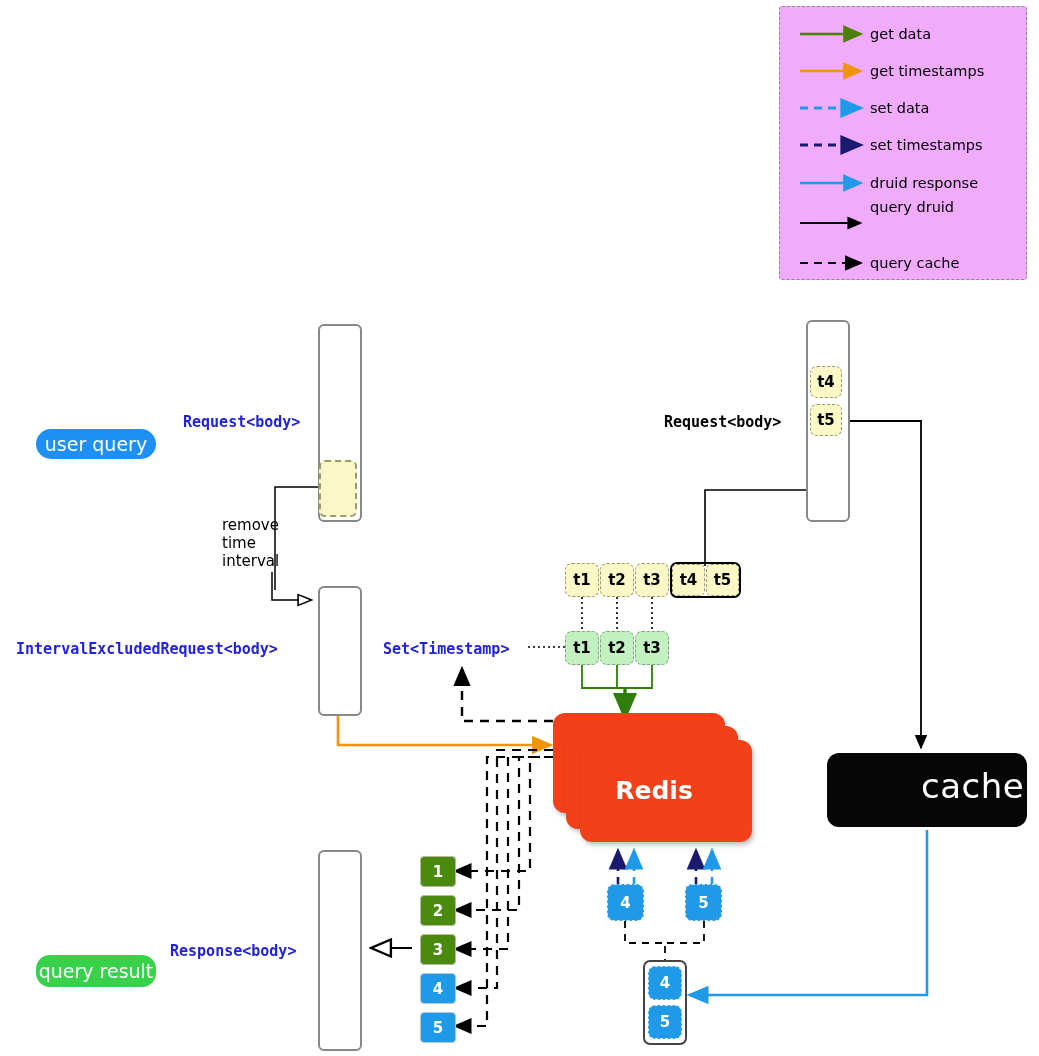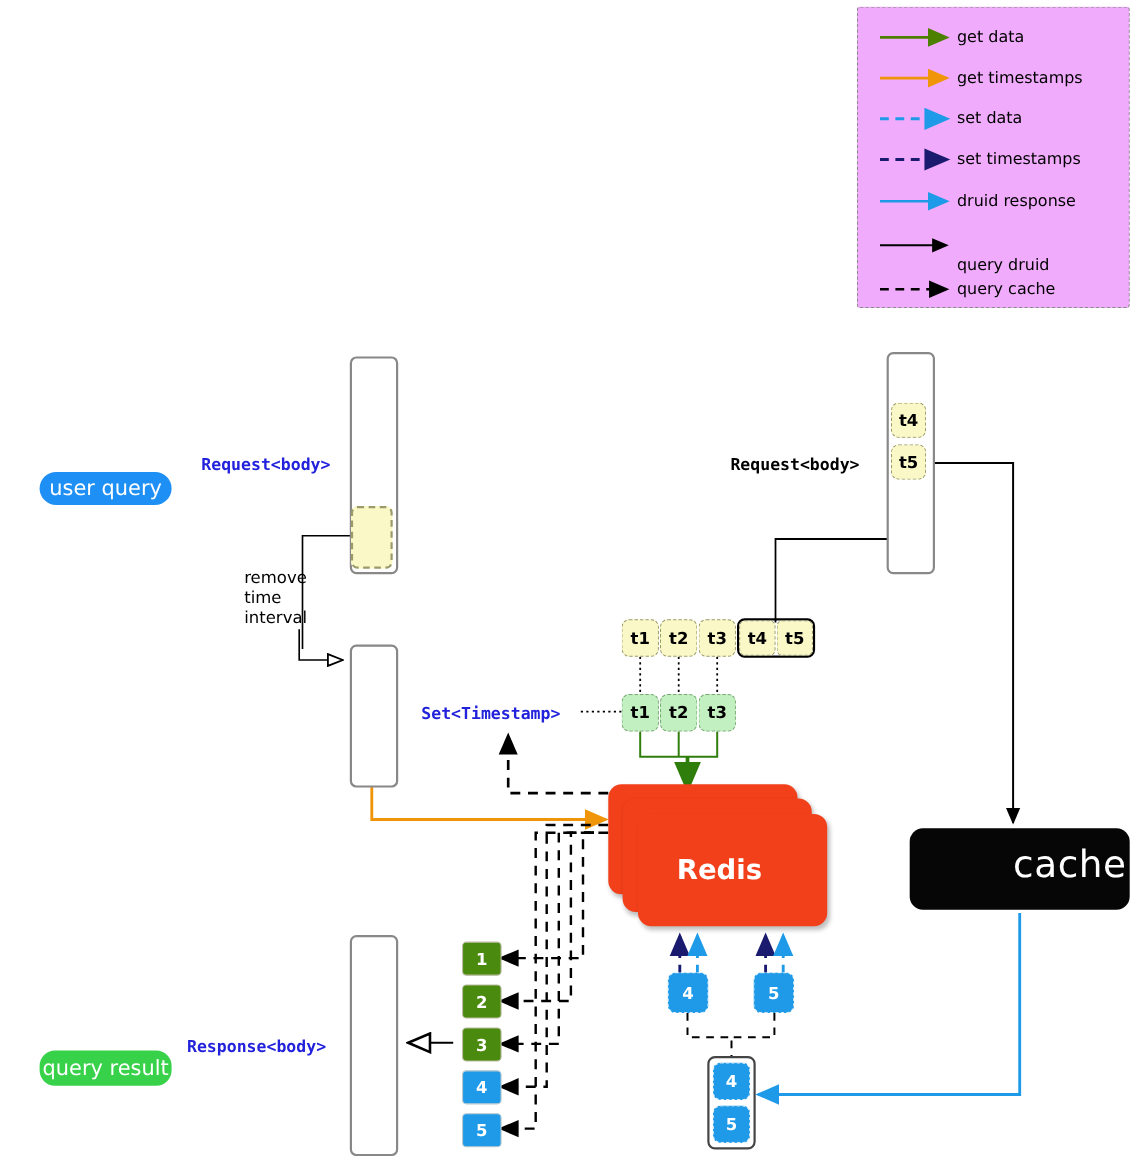--- a/index.html
+++ b/index.html
@@ -172,29 +172,30 @@
       <line x1="20" y1="138" x2="80" y2="138" stroke="#1a1a6e" stroke-width="2.8" stroke-dasharray="8,6" marker-end="url(#lg3)"></line>
       <line x1="20" y1="176" x2="80" y2="176" stroke="#1e9ae8" stroke-width="2.4" marker-end="url(#lg4)"></line>
       <line x1="20" y1="216" x2="80" y2="216" stroke="#000" stroke-width="1.8" marker-end="url(#lg5)"></line>
       <line x1="20" y1="256" x2="80" y2="256" stroke="#000" stroke-width="2.2" stroke-dasharray="8,6" marker-end="url(#lg6)"></line>
     </svg>
     <div class="legend-label" style="top:13px">get data</div>
     <div class="legend-label" style="top:50px">get timestamps</div>
     <div class="legend-label" style="top:87px">set data</div>
     <div class="legend-label" style="top:124px">set timestamps</div>
     <div class="legend-label" style="top:162px">druid response</div>
-    <div class="legend-label" style="top:220px">query druid</div>
+    <div class="legend-label" style="top:186px">query druid</div>
     <div class="legend-label" style="top:242px">query cache</div>
   </div>
 
   <div class="pill pill-user">user query</div>
   <div class="pill pill-result">query result</div>
 
   <div class="mono" style="left:183px;top:413px">Request&lt;body&gt;</div>
   <div class="mono mono-black" style="left:664px;top:413px">Request&lt;body&gt;</div>
+  <div class="mono" style="left:16px;top:640px">IntervalExcludedRequest&lt;body&gt;</div>
   <div class="mono" style="left:383px;top:640px">Set&lt;Timestamp&gt;</div>
   <div class="mono" style="left:170px;top:942px">Response&lt;body&gt;</div>
 
   <div class="plaintext" style="left:222px;top:516px;width:100px">remove<br>time<br>interval</div>
 
   <div class="tallrect r1"></div>
   <div class="yellowfill"></div>
   <div class="tallrect r2"></div>
   <div class="tallrect r3"></div>
   <div class="tallrect r4"></div>

